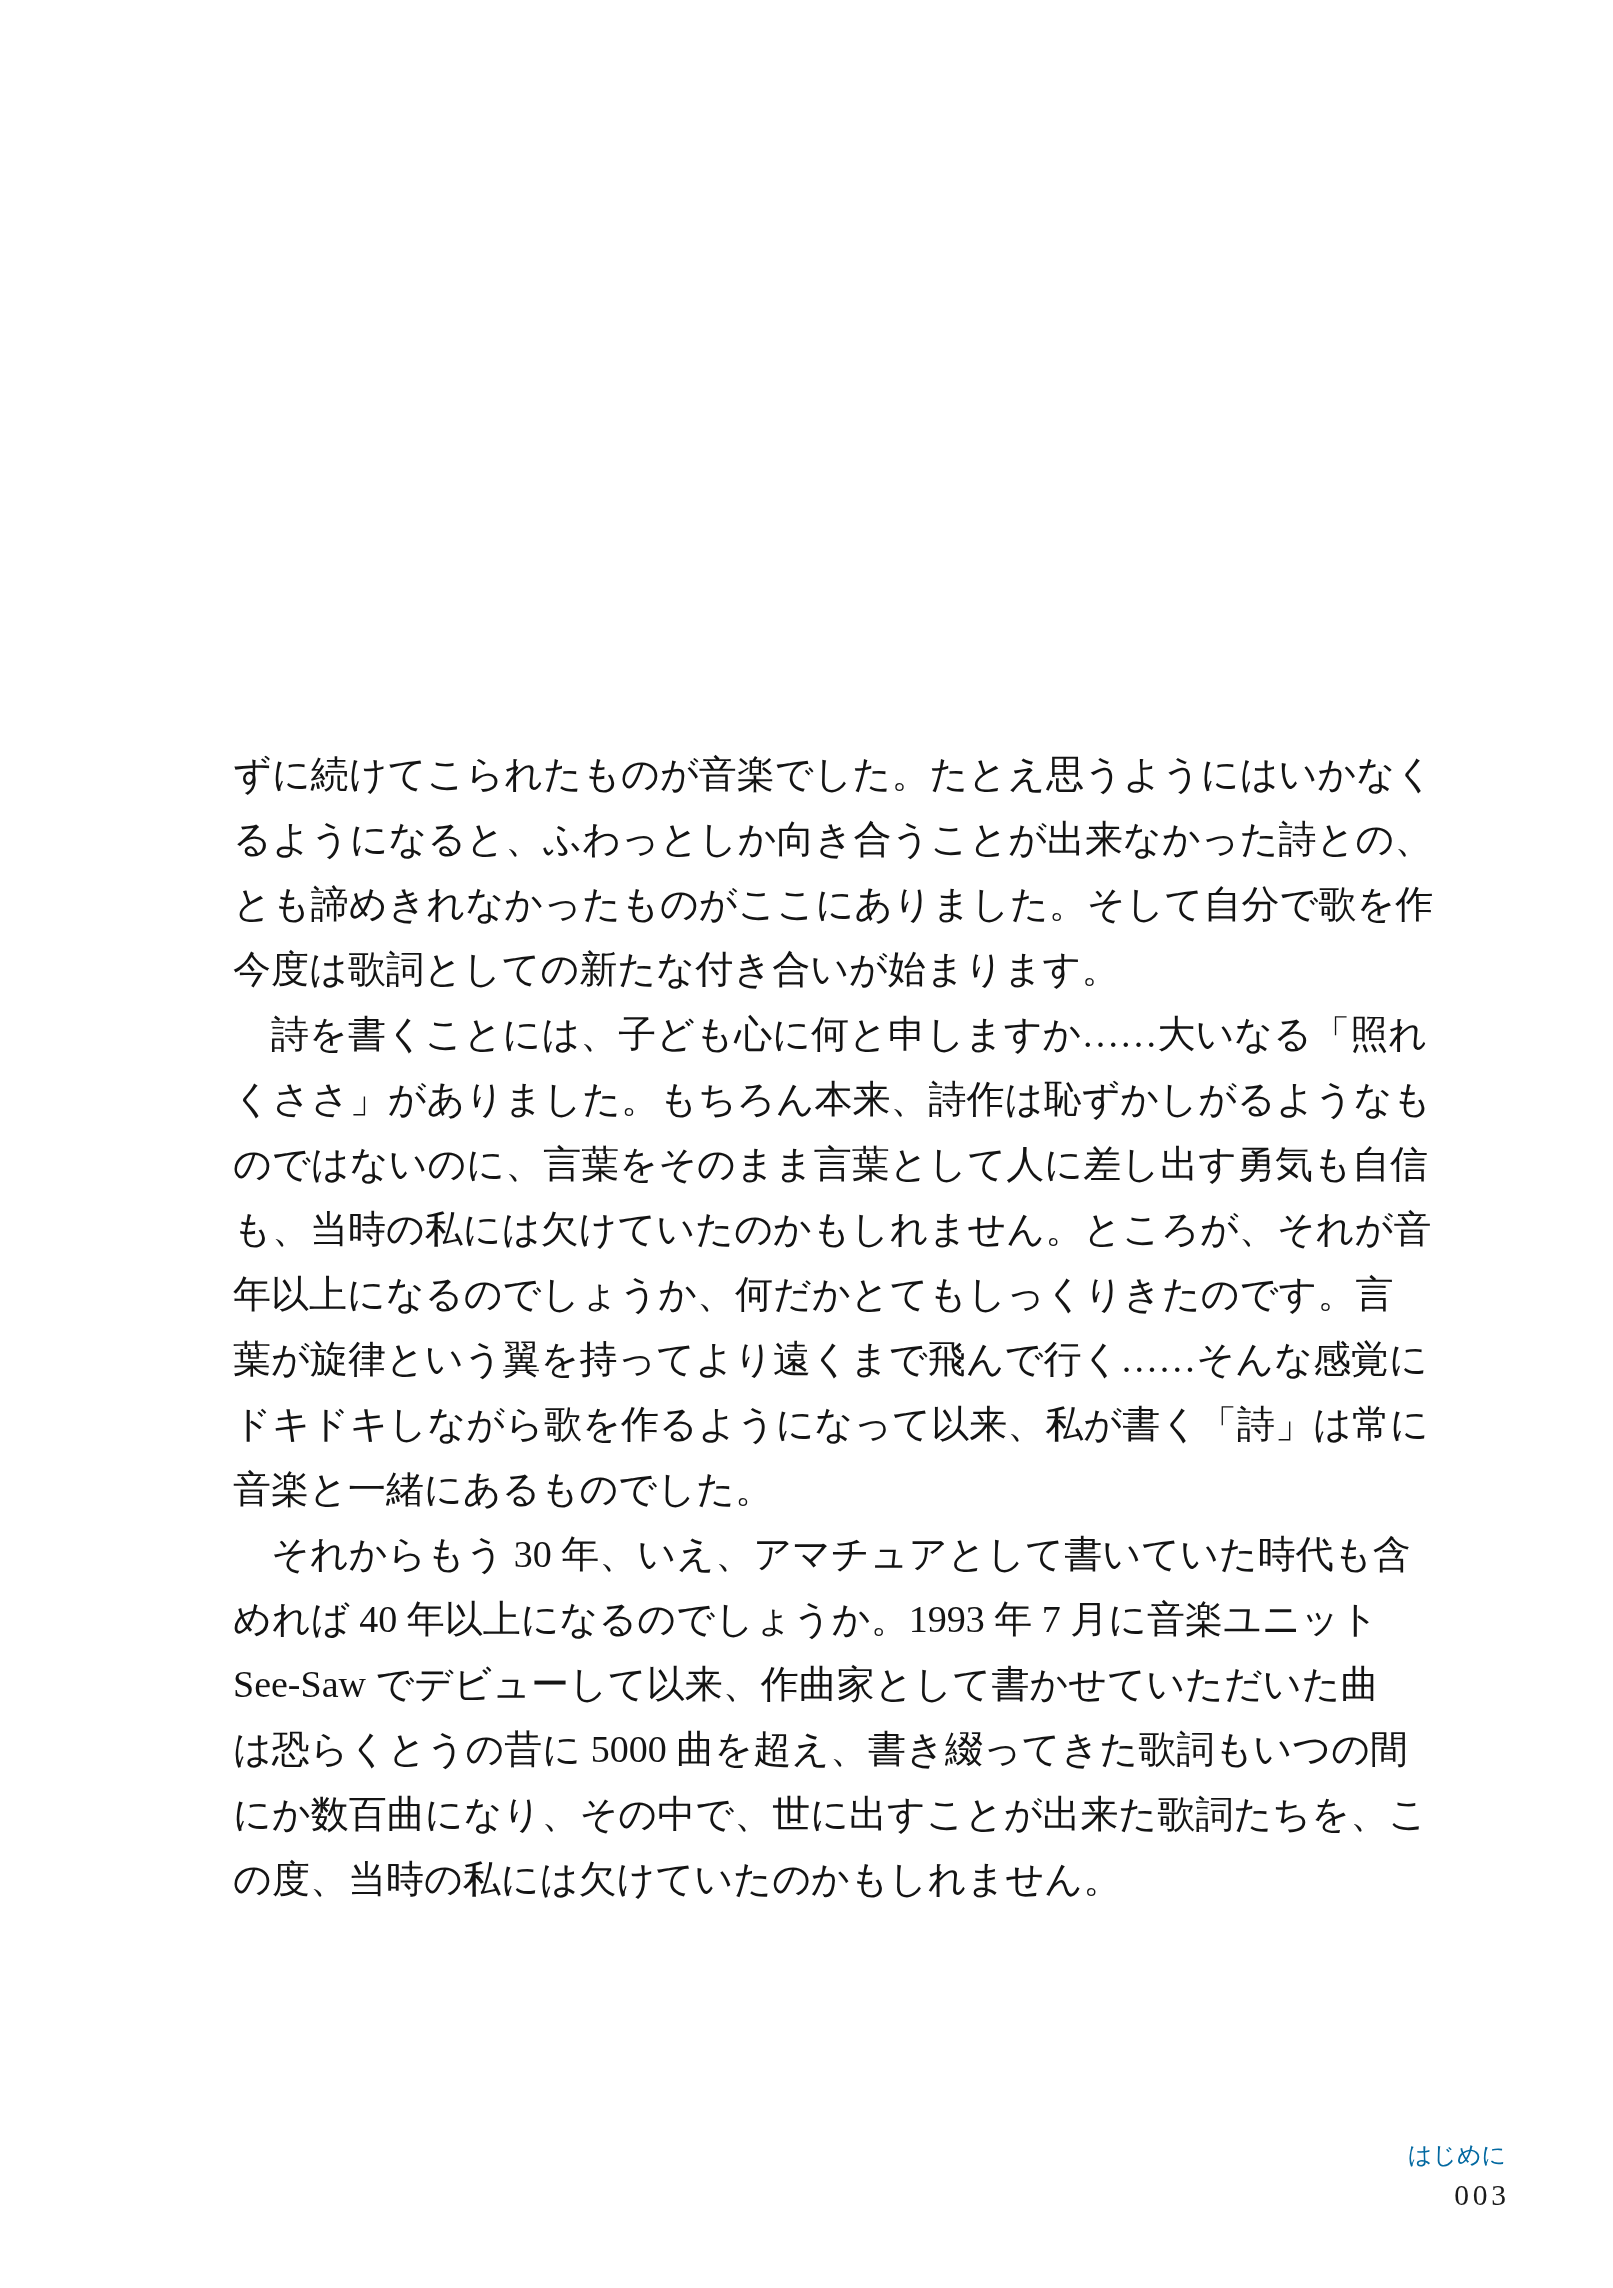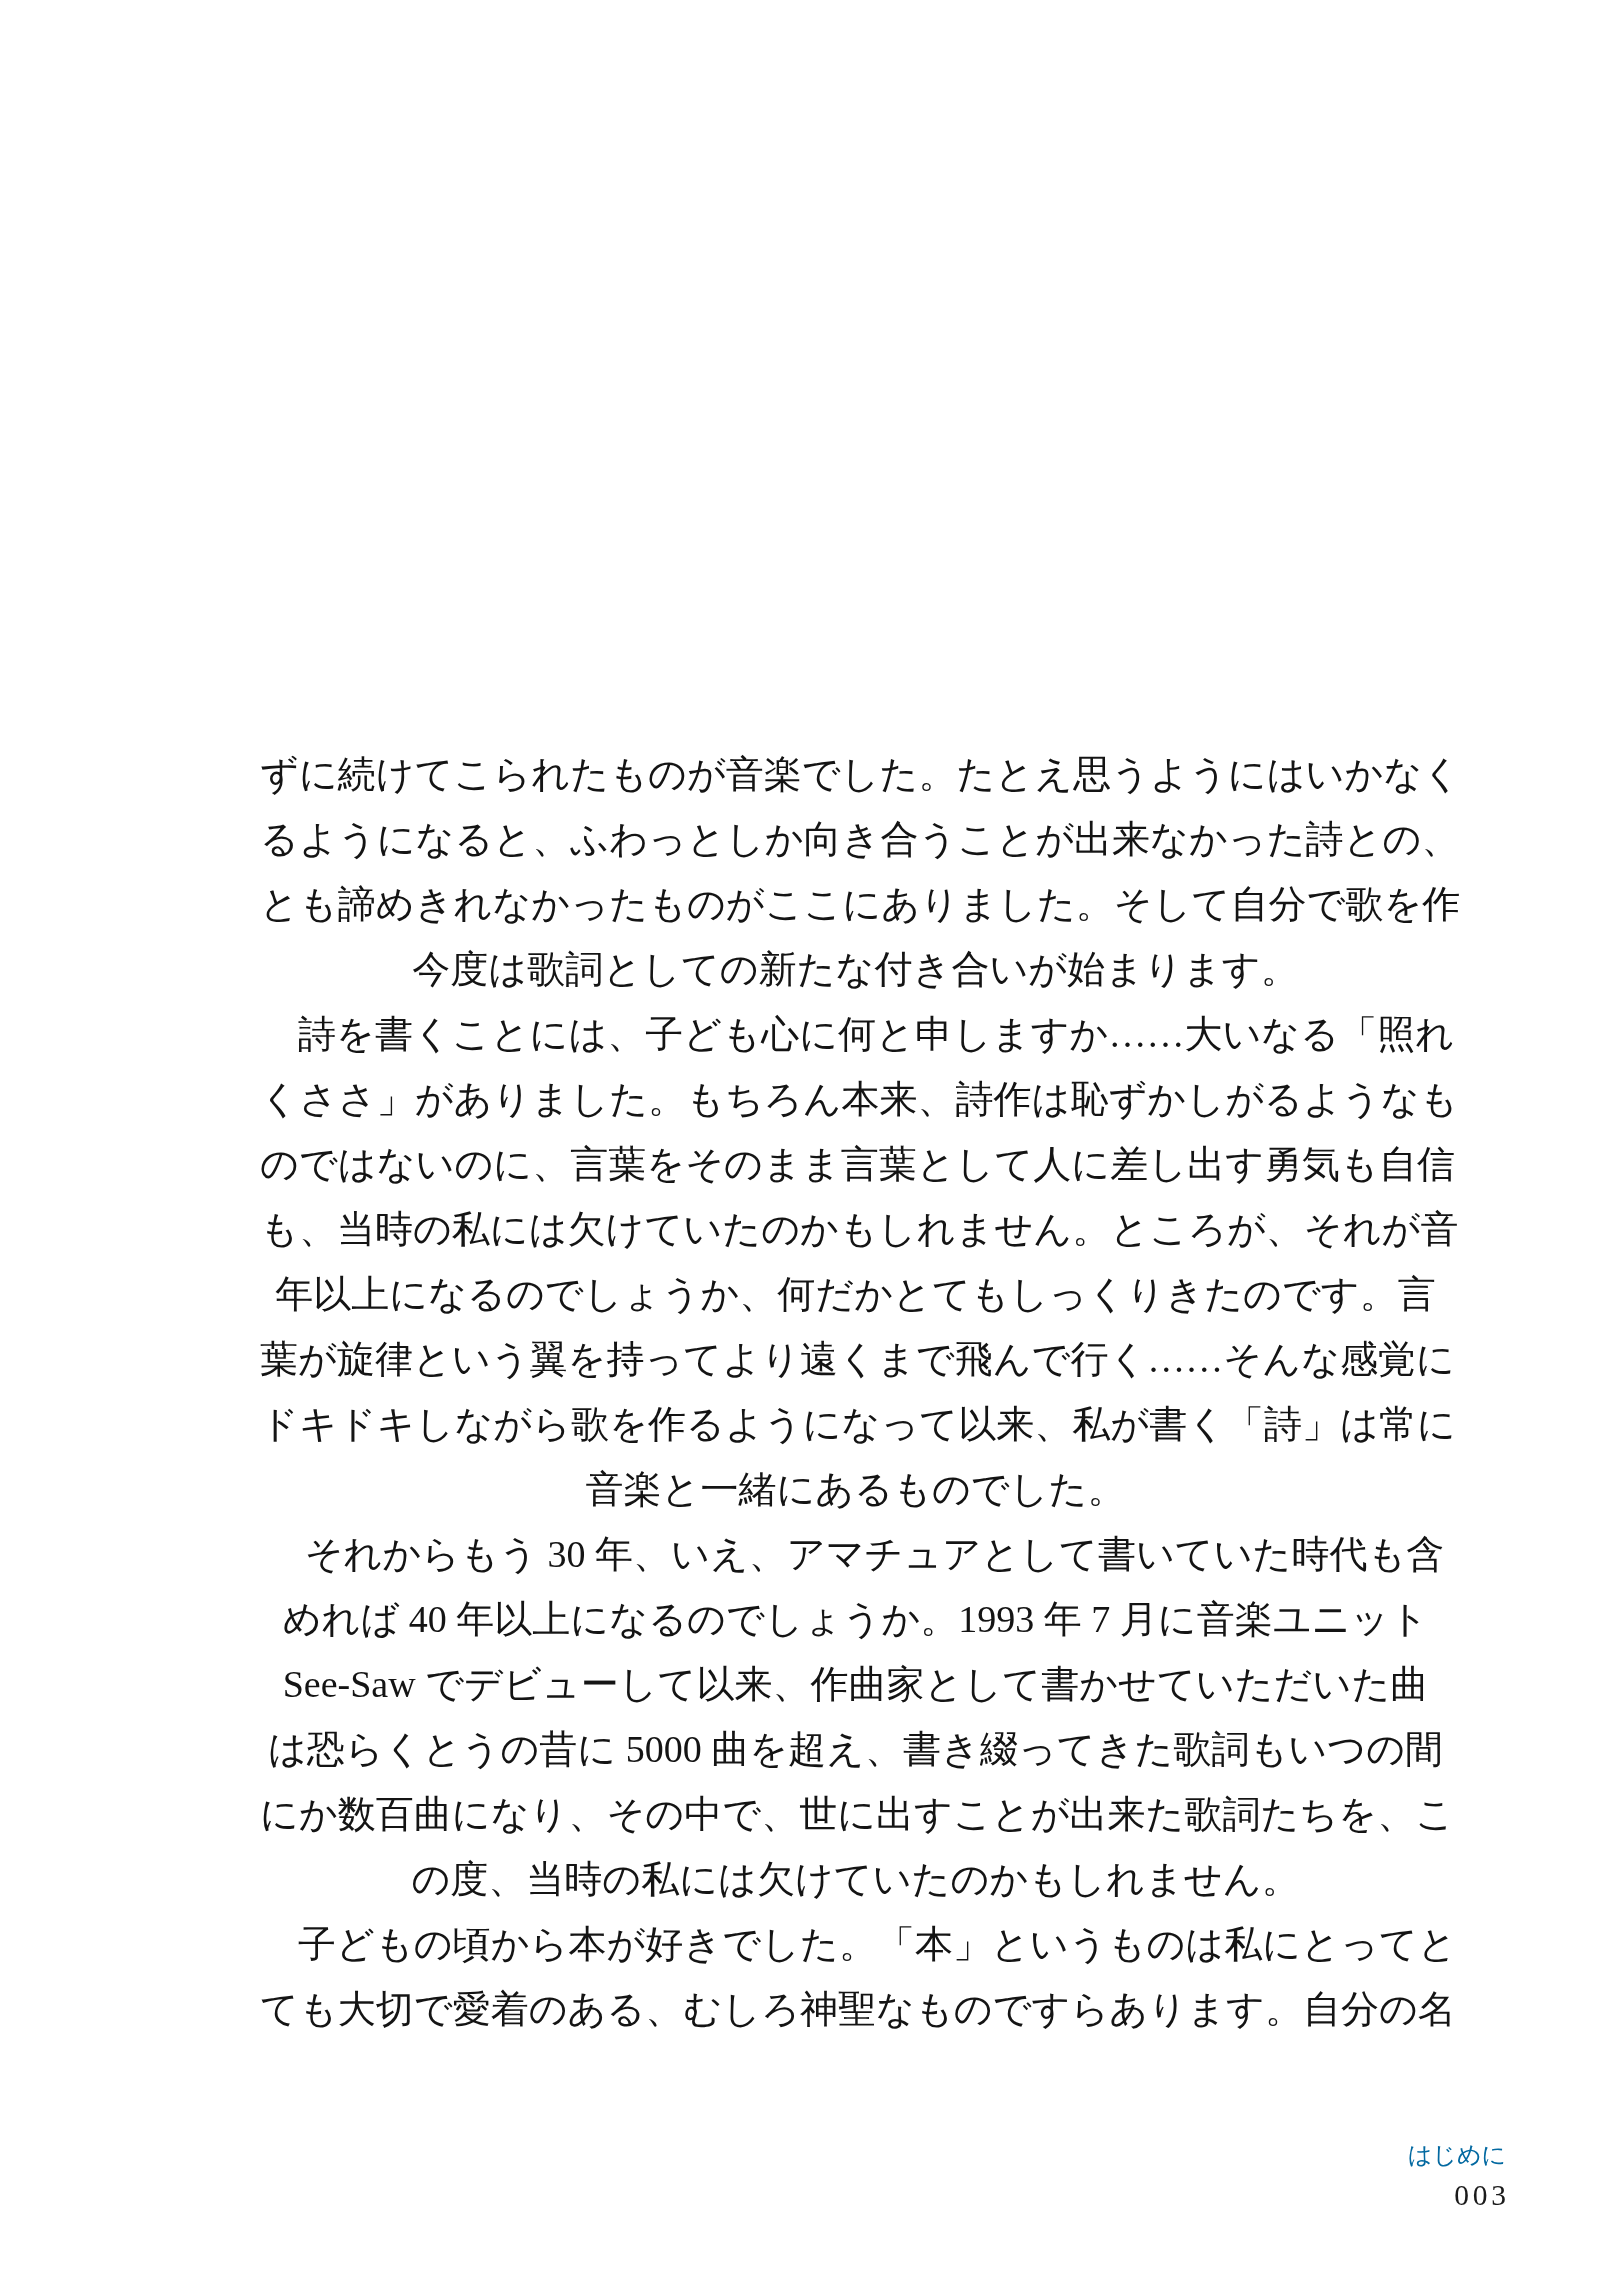--- a/index.html
+++ b/index.html
@@ -17,23 +17,22 @@
     color: #141414;
   }
   #body-text {
     position: absolute;
     left: 233px;
     top: 742px;
     width: 1191px;
     font-size: 38px;
     line-height: 65px;
     letter-spacing: 0px;
-    text-align: center;
+    text-align: left;
     white-space: nowrap;
-    margin-left: 27px;
   }
   .paragraph { margin: 0; padding: 0; }
   .text-line { height: 65px; }
   #footer {
     position: absolute;
     right: 107px;
     bottom: 0;
     text-align: right;
   }
   #footer-section {
@@ -81,24 +80,20 @@
         <div class="text-line">音楽と一緒にあるものでした。</div>
       </div>
       <div class="paragraph">
         <div class="text-line">　それからもう 30 年、いえ、アマチュアとして書いていた時代も含</div>
         <div class="text-line">めれば 40 年以上になるのでしょうか。1993 年 7 月に音楽ユニット</div>
         <div class="text-line">See-Saw でデビューして以来、作曲家として書かせていただいた曲</div>
         <div class="text-line">は恐らくとうの昔に 5000 曲を超え、書き綴ってきた歌詞もいつの間</div>
         <div class="text-line">にか数百曲になり、その中で、世に出すことが出来た歌詞たちを、こ</div>
         <div class="text-line">の度、当時の私には欠けていたのかもしれません。</div>
       </div>
-      <div class="paragraph">
-        <div class="text-line">　子どもの頃から本が好きでした。「本」というものは私にとってと</div>
-        <div class="text-line">ても大切で愛着のある、むしろ神聖なものですらあります。自分の名</div>
-      </div>
     </div>
 
   <div id="footer">
     <div id="footer-section">はじめに</div>
     <div id="footer-page">003</div>
   </div>
 
 </div>
 
 

